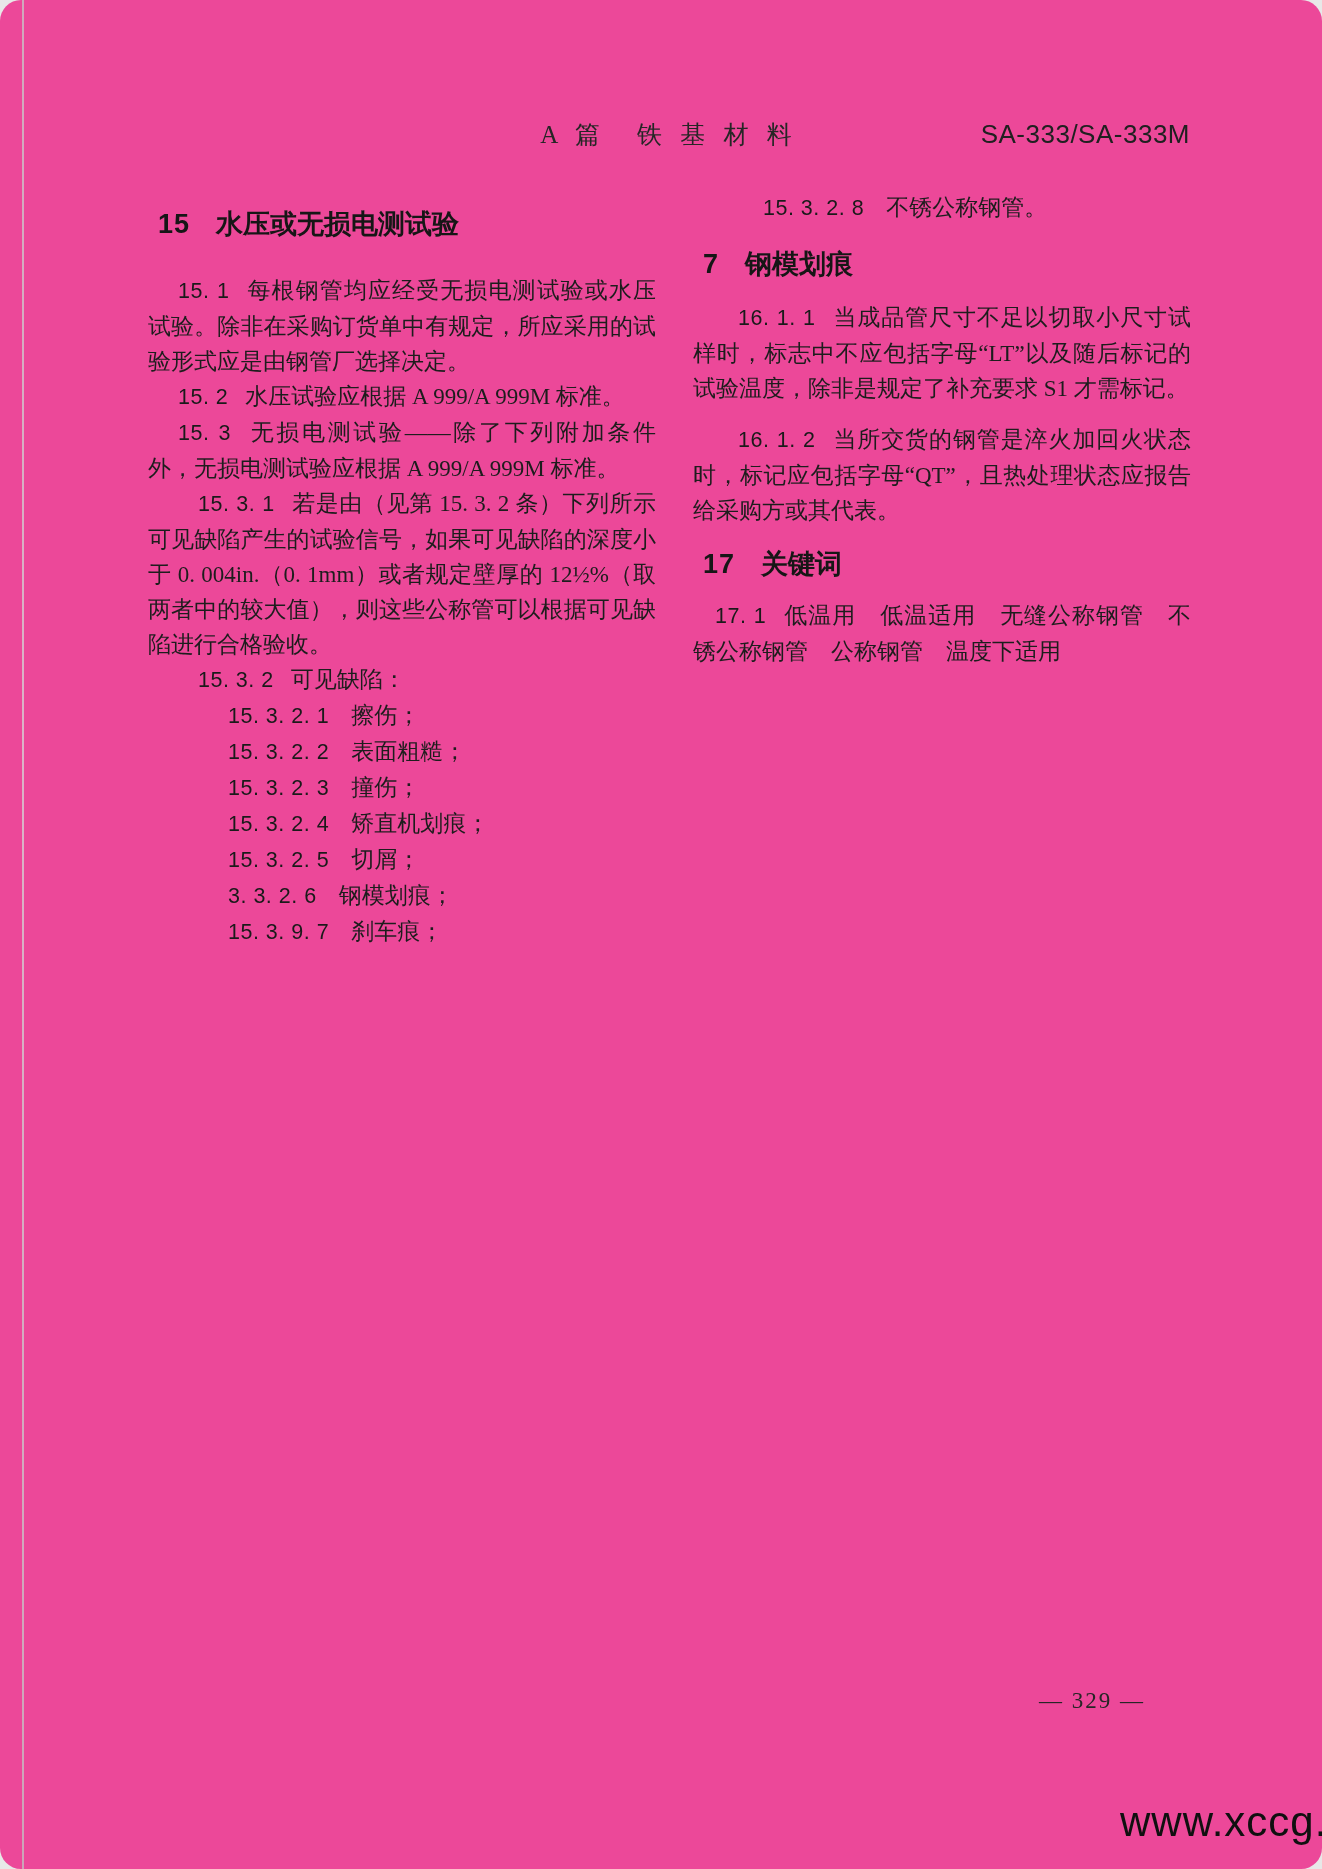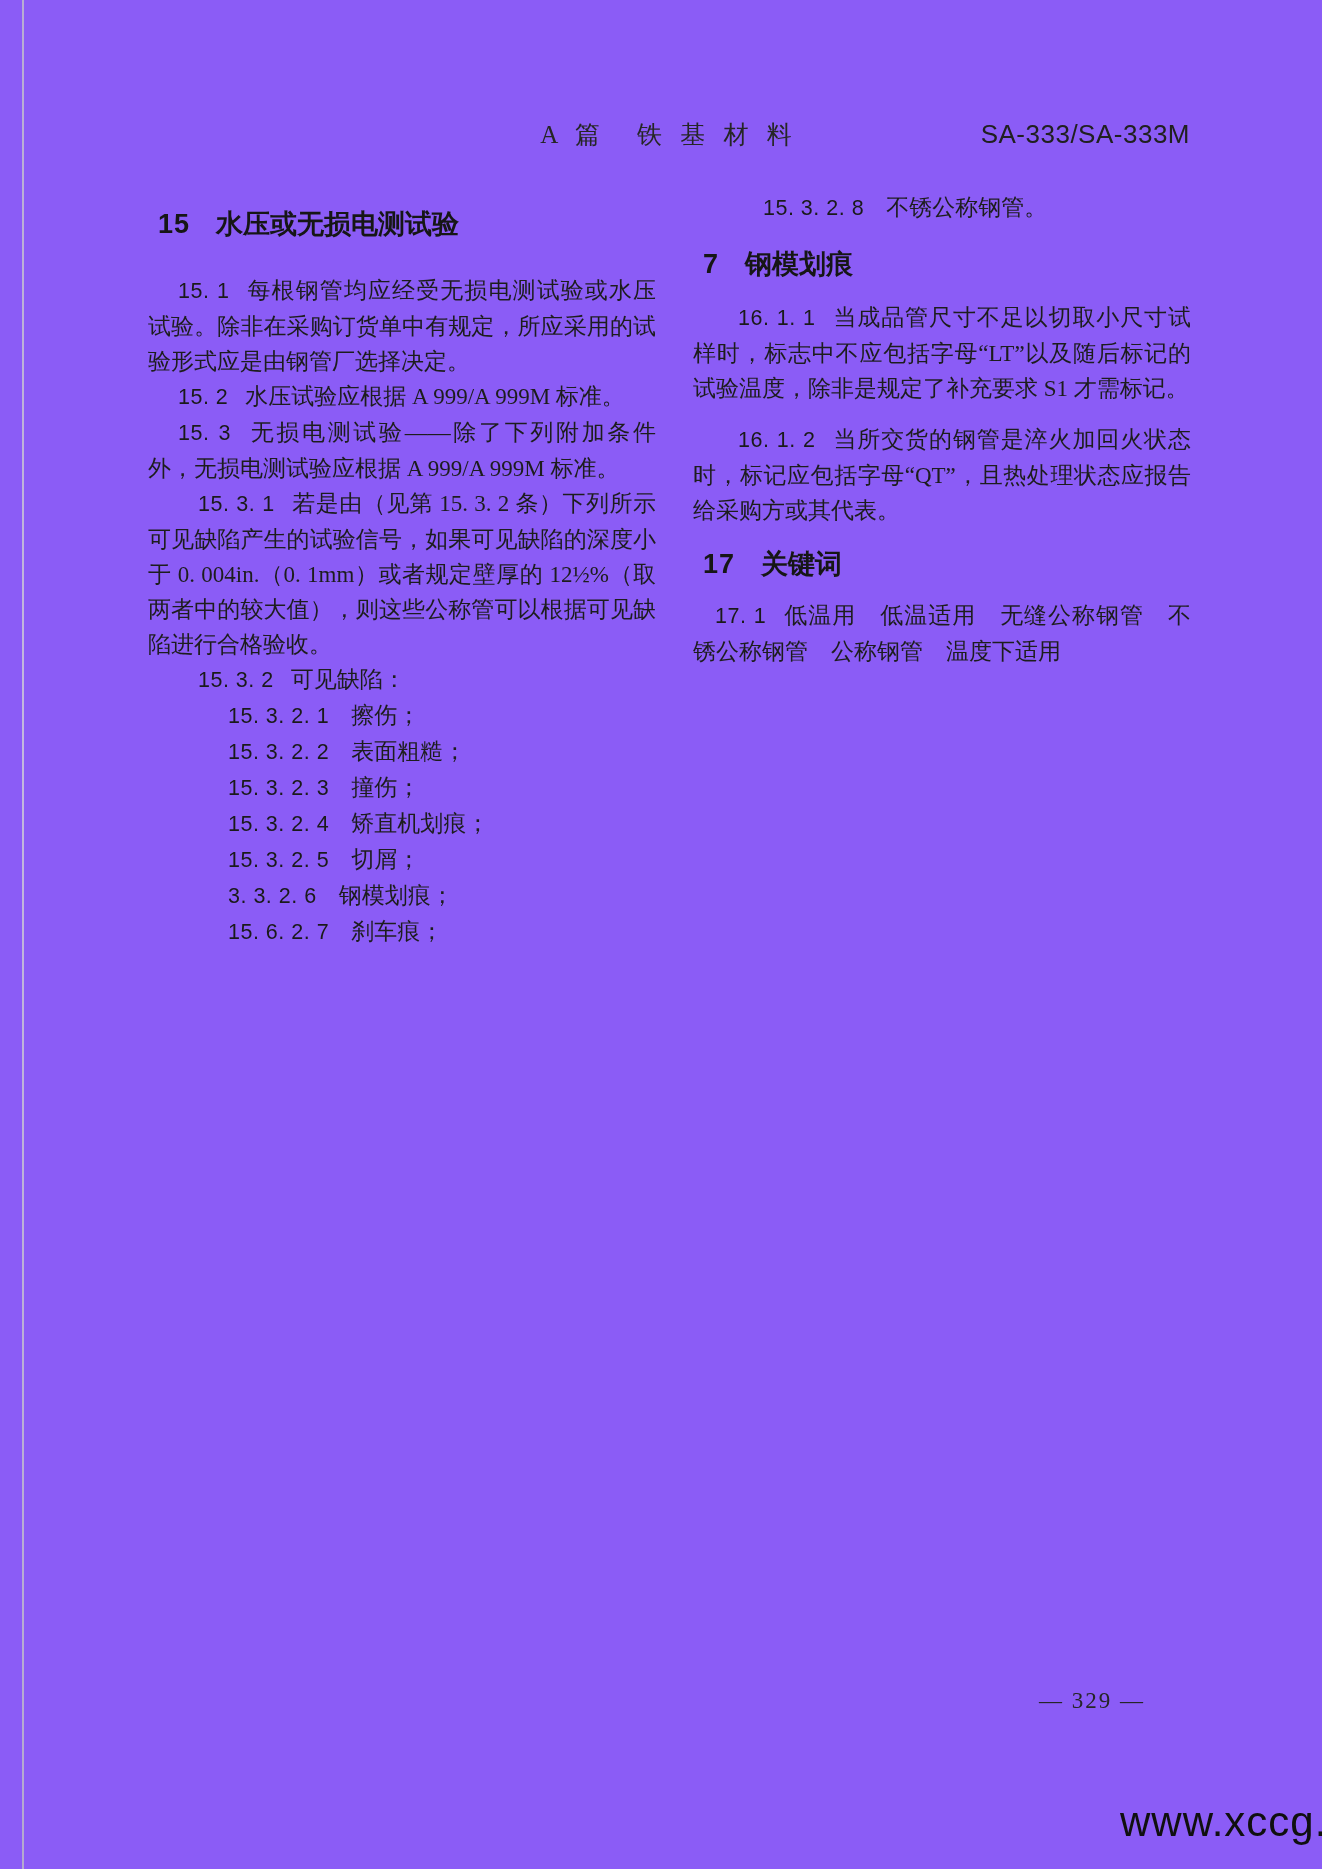--- a/index.html
+++ b/index.html
@@ -1,24 +1,25 @@
 <!DOCTYPE html>
 <html><head>
 <meta charset="utf-8">
 <style>
   html, body { margin: 0; padding: 0; background: #e8e8e8; }
   .page {
     position: relative;
     width: 1322px;
     height: 1869px;
     margin: 0 auto;
-    background: #8b5cf6;
+    background: #ec4899;
     overflow: hidden;
     color: #1d1d1d;
     font-family: "Liberation Serif", serif;
+    border-radius: 21px;
   }
   .edge-line {
     position: absolute;
     left: 22px; top: 0;
     width: 2px; height: 100%;
     background: linear-gradient(180deg, #c7c7c7, #d6d6d6 40%, #c2c2c2);
     opacity: 0.75;
   }
   .header { position: absolute; left: 148px; top: 116px; width: 1042px; height: 38px; }
   .hdr-center {
@@ -127,21 +128,21 @@
       <p class="para ind-item list-item">
         <span class="p-num">15. 3. 2. 4</span><span>矫直机划痕；</span>
       </p>
       <p class="para ind-item list-item">
         <span class="p-num">15. 3. 2. 5</span><span>切屑；</span>
       </p>
       <p class="para ind-item list-item">
         <span class="p-num">3. 3. 2. 6</span><span>钢模划痕；</span>
       </p>
       <p class="para ind-item list-item">
-        <span class="p-num">15. 6. 2. 7</span><span>刹车痕；</span>
+        <span class="p-num">15. 3. 9. 7</span><span>刹车痕；</span>
       </p>
     </div>
   </section>
 
   <section class="col col-right">
     <p class="para ind-item8 list-item">
       <span class="p-num">15. 3. 2. 8</span><span>不锈公称钢管。</span>
     </p>
 
     <h2 class="sec-heading mt18">

